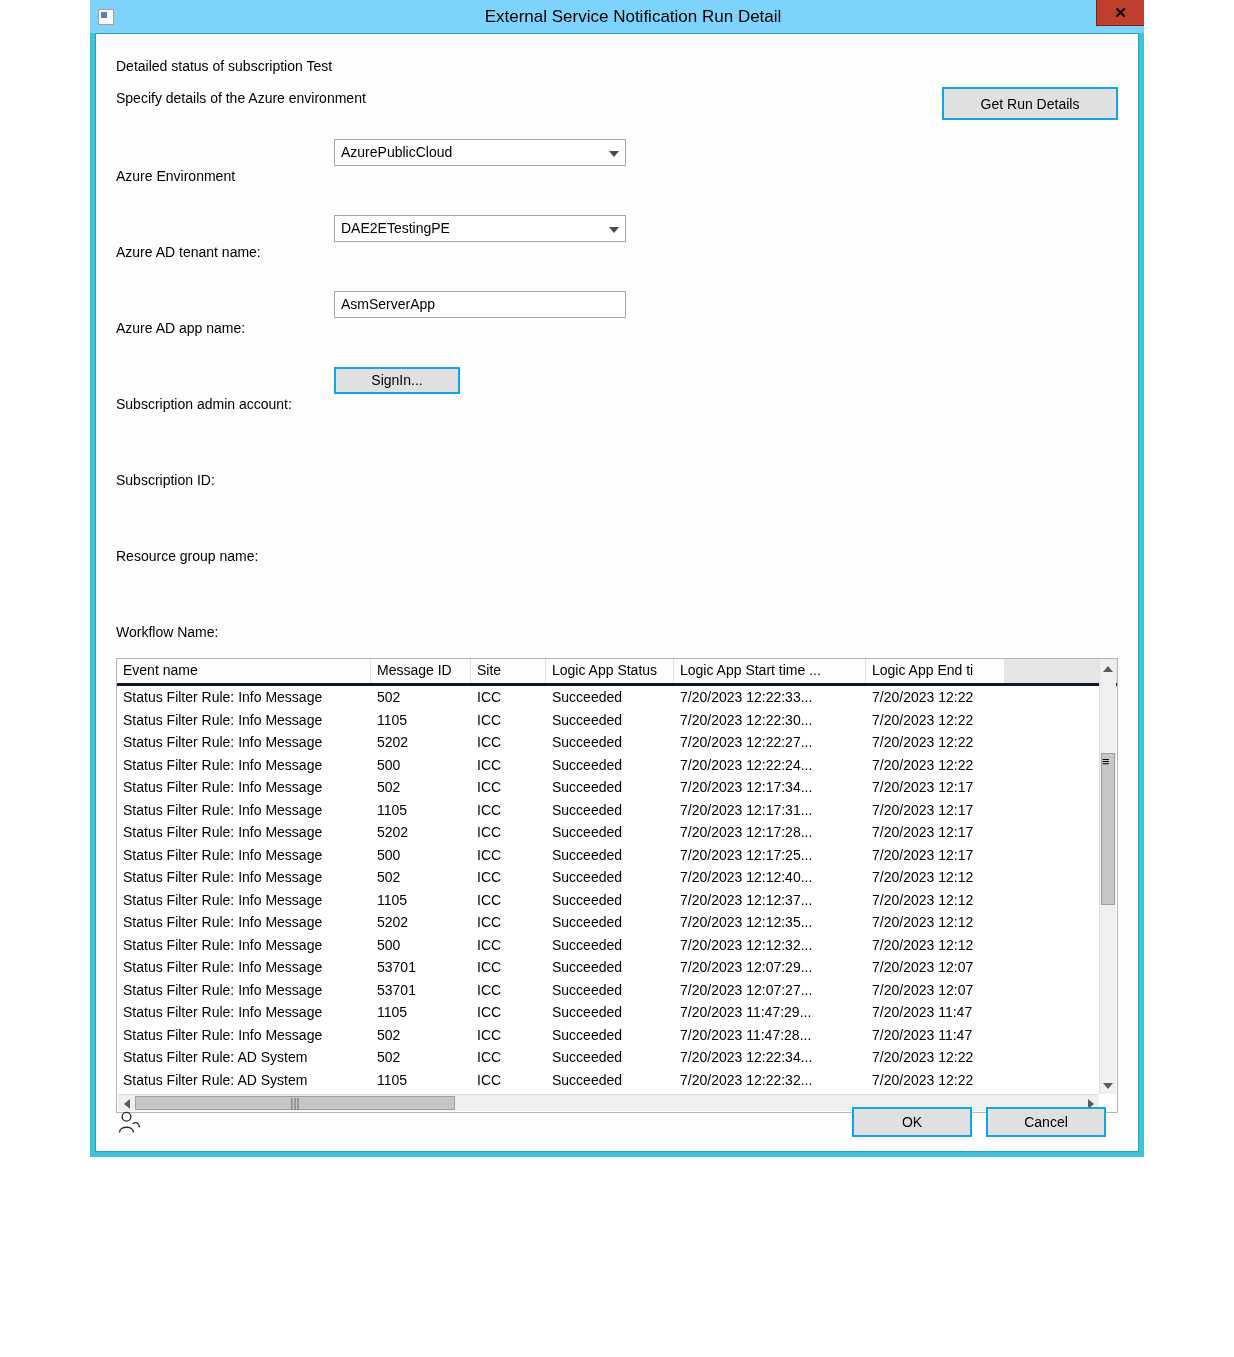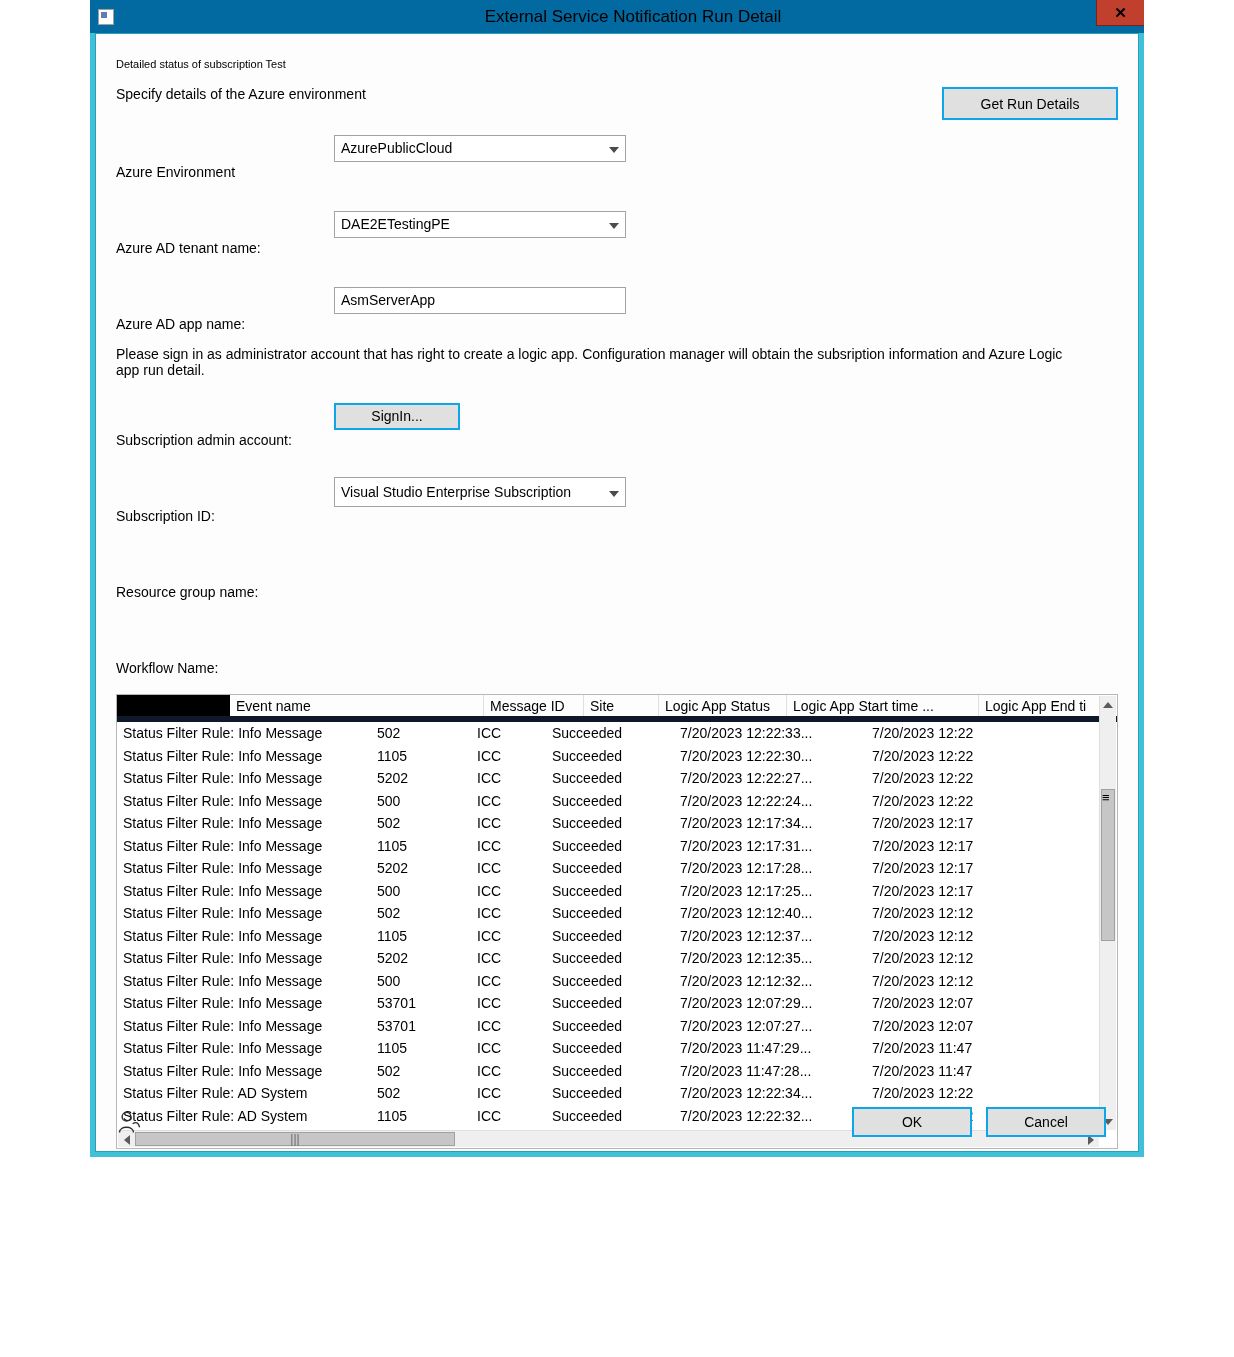--- a/index.html
+++ b/index.html
@@ -14,21 +14,21 @@
   .outer-frame {
     width: 1054px;
     height: 1157px;
     margin: 0 auto;
     background: #3fc2d9;
     padding: 0;
     position: relative;
   }
   .title-bar {
     height: 33px;
-    background: #0369a1;
+    background: #7dd3fc;
     display: flex;
     align-items: center;
     position: relative;
   }
   .title-bar-icon {
     width: 32px;
     height: 33px;
     display: flex;
     align-items: center;
     justify-content: center;
@@ -74,21 +74,21 @@
     background: #fdfdfd;
     border: 1px solid #2c9fb8;
     margin: 0 5px 5px 5px;
     height: 1119px;
     padding: 18px 20px;
     position: relative;
   }
 
   .heading {
     margin: 6px 0 16px 0;
-    font-size: 11px;
+    font-size: 14px;
   }
   .subtext {
     font-size: 14px;
     margin-bottom: 14px;
   }
   .row-line {
     display: flex;
     align-items: center;
     margin-bottom: 12px;
   }
@@ -168,24 +168,23 @@
     margin-top: 18px;
     border: 1px solid #b7b7b7;
     width: 100%;
     height: 455px;
     background: #fff;
     position: relative;
     overflow: hidden;
   }
   .grid-head {
     display: flex;
-    border-bottom: 6px solid #0f172a;
+    border-bottom: 3px solid #0f172a;
     height: 27px;
-    background: #000000;
-    justify-content: flex-end;
+    background: #e5e5e5;
   }
   .gh, .gc {
     padding: 3px 6px;
     font-size: 14px;
     white-space: nowrap;
     overflow: hidden;
     text-align: left;
   }
   .gh {
     border-right: 1px solid #e0e0e0;
@@ -337,39 +336,30 @@
       </div>
     </div>
 
     <div class="row-line">
       <div class="label-col">Azure AD app name:</div>
       <div class="input-col">
         <input class="text-input" type="text" readonly="" value="AsmServerApp" style="">
       </div>
     </div>
 
-    <div class="instr-text">Please sign in as administrator account that has right to create a logic app. Configuration manager will obtain the subsription information and Azure Logic app run detail.</div>
 
     <div class="row-line">
       <div class="label-col">Subscription admin account:</div>
       <div class="input-col">
         <button class="btn signin">SignIn...</button>
       </div>
     </div>
 
     <div class="row-line" style="margin-top:8px;">
       <div class="label-col">Subscription ID:</div>
-      <div class="input-col">
-        <div class="combo wide">
-          <span>Visual Studio Enterprise Subscription</span>
-          <span class="chev"><svg class="chev-svg" viewBox="0 0 10 6">
-                <path d="M0 0 L5 6 L10 0" fill="#4b4b4b"></path>
-              </svg></span>
-        </div>
-      </div>
     </div>
 
     <div class="row-line">
       <div class="label-col">Resource group name:</div>
     </div>
 
     <div class="row-line">
       <div class="label-col">Workflow Name:</div>
     </div>
 

